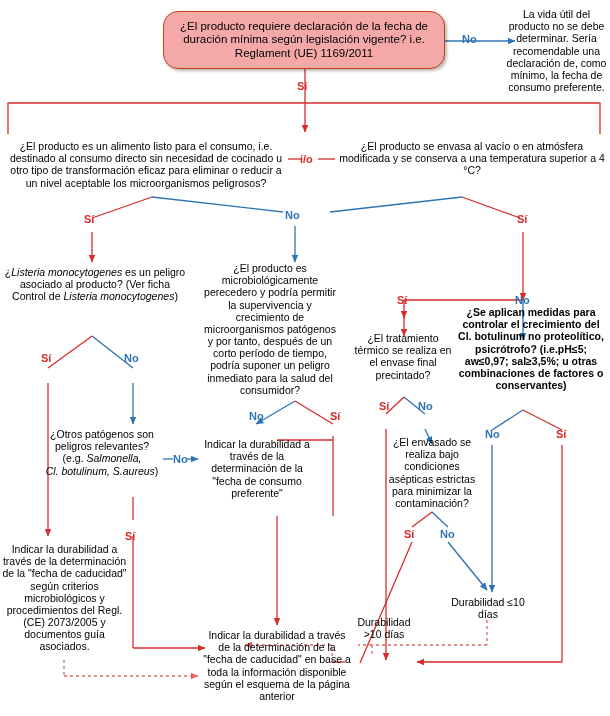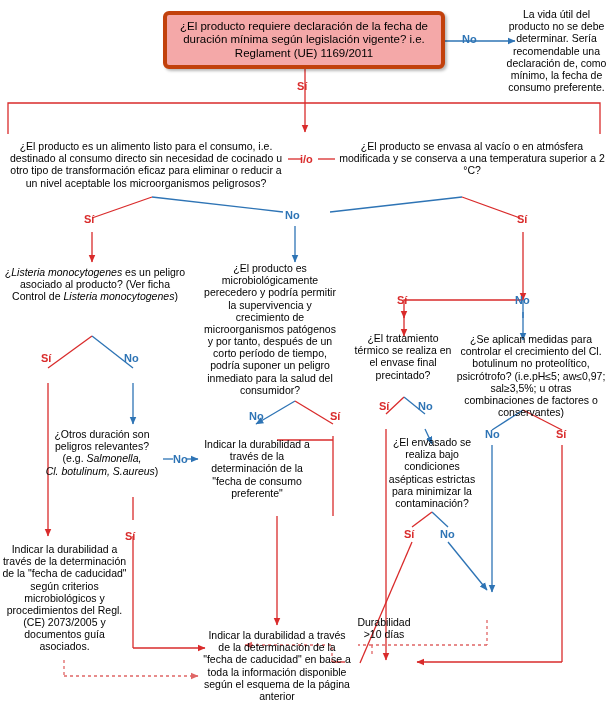--- a/index.html
+++ b/index.html
@@ -18,22 +18,22 @@
   .node{
     position:absolute;
     text-align:center;
     color:#000000;
     line-height:1.16;
     white-space:normal;
   }
   .q{ font-size:10.5px; }
   .pinkbox{
     background:#f4a8a8;
-    border:4px solid #c2410c;
-    border-radius:6px;
+    border:1px solid #c2410c;
+    border-radius:15px;
     box-shadow:2px 2px 3px rgba(0,0,0,0.28);
     color:#000;
     font-size:11.5px;
     display:flex;
     align-items:center;
     justify-content:center;
     padding:4px 6px;
     box-sizing:border-box;
   }
   .lbl{
@@ -150,21 +150,21 @@
   <span class="lbl no" style="left:462px;top:33px;">No</span>
   <span class="lbl si" style="left:297px;top:80px;">Sí</span>
 
   <div class="node q" style="left:4px;top:140px;width:284px;">
     <span>¿El producto es un alimento listo para el consumo, i.e. destinado al consumo directo sin necesidad de cocinado u otro tipo de transformación eficaz para eliminar o reducir a un nivel aceptable los microorganismos peligrosos?</span>
   </div>
 
   <span class="lbl yo" style="left:300px;top:153px;text-align:center;">i/o</span>
 
   <div class="node q" style="left:338px;top:140px;width:268px;">
-    <span>¿El producto se envasa al vacío o en atmósfera modificada y se conserva a una temperatura superior a 2 °C?</span>
+    <span>¿El producto se envasa al vacío o en atmósfera modificada y se conserva a una temperatura superior a 4 °C?</span>
   </div>
 
   <span class="lbl si" style="left:84px;top:213px;">Sí</span>
   <span class="lbl no" style="left:285px;top:209px;">No</span>
   <span class="lbl si" style="left:517px;top:213px;">Sí</span>
 
   <div class="node q" style="left:2px;top:266px;width:186px;">
     <span>¿</span><span class="it">Listeria monocytogenes</span><span> es un peligro asociado al producto? (Ver ficha Control de </span><span class="it">Listeria monocytogenes</span><span>)</span>
   </div>
 
@@ -172,21 +172,21 @@
   <span class="lbl no" style="left:124px;top:352px;">No</span>
 
   <div class="node q" style="left:200px;top:262px;width:140px;">
     <span>¿El producto es microbiológicamente perecedero y podría permitir la supervivencia y crecimiento de microorganismos patógenos y por tanto, después de un corto período de tiempo, podría suponer un peligro inmediato para la salud del consumidor?</span>
   </div>
 
   <span class="lbl no" style="left:249px;top:410px;">No</span>
   <span class="lbl si" style="left:330px;top:410px;">Sí</span>
 
   <div class="node q" style="left:38px;top:428px;width:128px;">
-    <div>¿Otros duración son</div>
+    <div>¿Otros patógenos son</div>
     <div>peligros relevantes?</div>
     <div><span>(e.g. </span><span class="it">Salmonella,</span></div>
     <div><span class="it">Cl. botulinum, S.aureus</span><span>)</span></div>
   </div>
 
   <span class="lbl no" style="left:173px;top:453px;">No</span>
   <span class="lbl si" style="left:125px;top:530px;">Sí</span>
 
   <div class="node q" style="left:0px;top:543px;width:129px;">
     <span>Indicar la durabilidad a través de la determinación de la "fecha de caducidad" según criterios microbiológicos y procedimientos del Regl. (CE) 2073/2005 y documentos guía asociados.</span>
@@ -203,32 +203,35 @@
   <span class="lbl si" style="left:397px;top:294px;">Sí</span>
   <span class="lbl no" style="left:515px;top:294px;">No</span>
 
   <div class="node q" style="left:353px;top:332px;width:100px;">
     <span>¿El tratamiento térmico se realiza en el envase final precintado?</span>
   </div>
 
   <span class="lbl si" style="left:379px;top:400px;">Sí</span>
   <span class="lbl no" style="left:418px;top:400px;">No</span>
 
-  <div class="node q" style="left:455px;top:333px;width:152px;">
+  <div class="node q" style="left:455px;top:306px;width:152px;font-weight:bold;">
     <span>¿Se aplican medidas para controlar el crecimiento del Cl. botulinum no proteolítico, psicrótrofo? (i.e.pH≤5; aw≤0,97; sal≥3,5%; u otras combinaciones de factores o conservantes)</span>
   </div>
 
   <span class="lbl si" style="left:556px;top:428px;">Sí</span>
   <span class="lbl no" style="left:485px;top:428px;">No</span>
 
   <div class="node q" style="left:384px;top:436px;width:96px;">
     <span>¿El envasado se realiza bajo condiciones asépticas estrictas para minimizar la contaminación?</span>
   </div>
 
   <span class="lbl si" style="left:404px;top:528px;">Sí</span>
   <span class="lbl no" style="left:440px;top:528px;">No</span>
 
+  <div class="node q" style="left:446px;top:596px;width:84px;">
+    <span>Durabilidad ≤10 días</span>
+  </div>
 
   <div class="node q" style="left:349px;top:616px;width:70px;">
     <span>Durabilidad &gt;10 días</span>
   </div>
 
 </div>
 
 </body></html>

